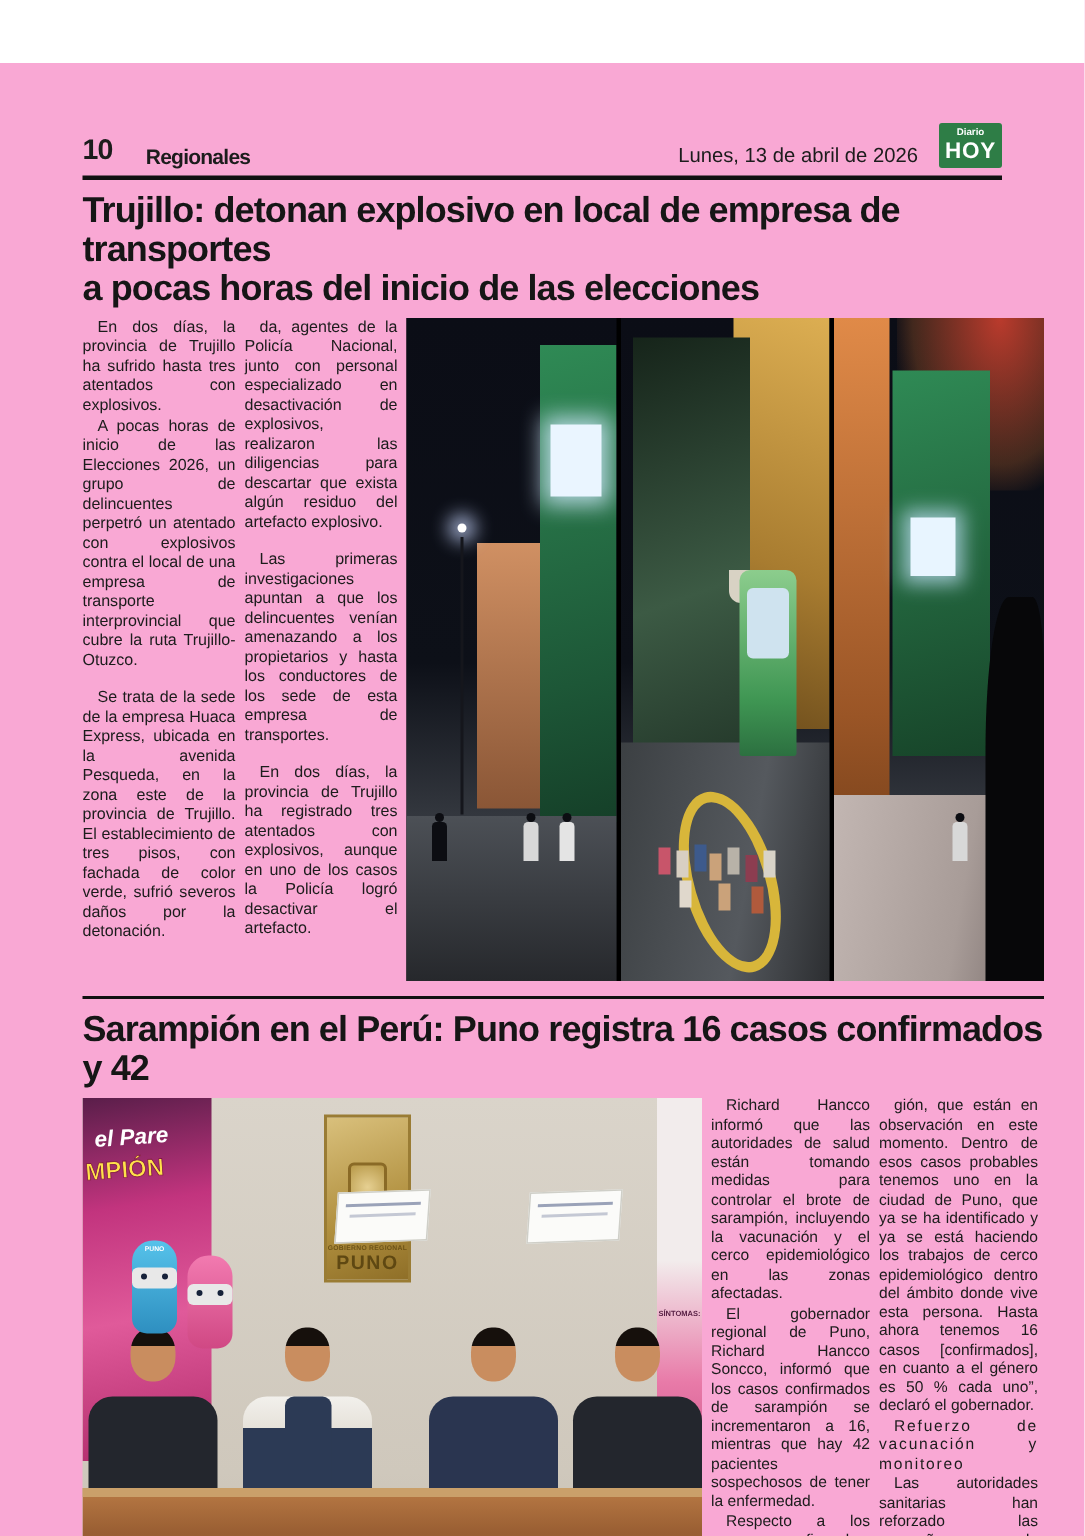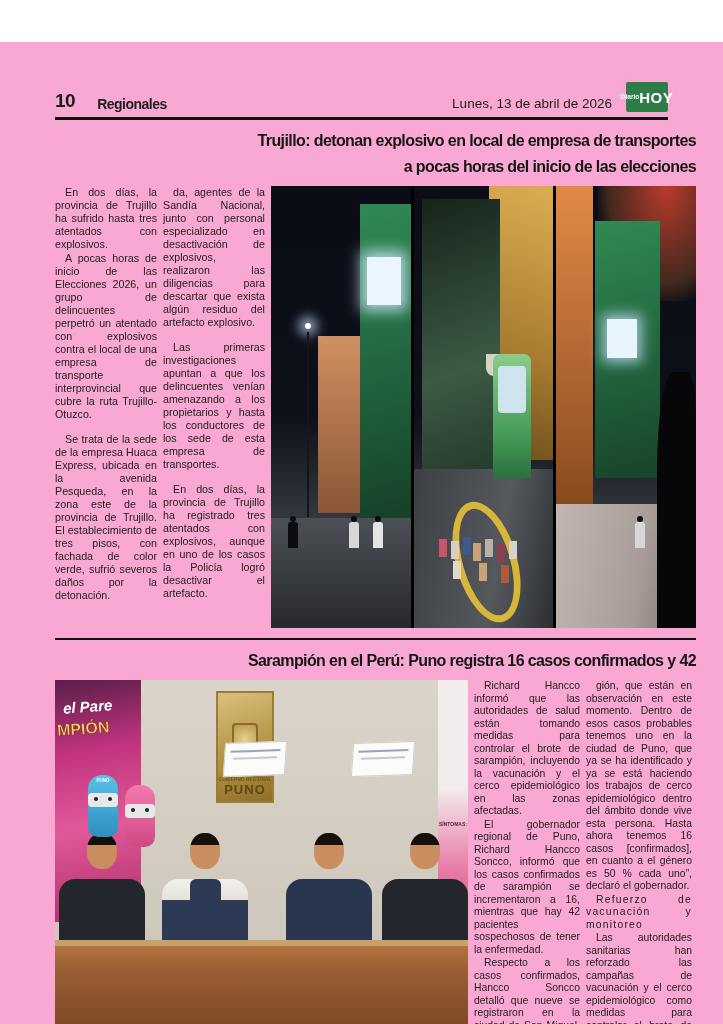--- a/index.html
+++ b/index.html
@@ -5,28 +5,28 @@
   html,body{margin:0;padding:0;background:#ffffff;}
   .page{position:relative;width:723px;height:1024px;background:#f9a8d4;overflow:hidden;
         font-family:"Liberation Sans",sans-serif;color:#1c1c1c;box-sizing:border-box;
         padding:36px 26px 18px 55px;margin-top:42px;}
   
   .hdr{display:flex;align-items:flex-end;height:34px;width:613px;}
   .hdr-num{font-size:19px;font-weight:bold;letter-spacing:-.5px;}
   .hdr-sec{font-size:14px;font-weight:bold;margin-left:22px;letter-spacing:-.5px;}
   .hdr-date{margin-left:auto;font-size:13.5px;margin-right:14px;padding-bottom:1px;}
   .logo{width:42px;height:30px;background:#2e7d46;border-radius:2px;color:#fff;
-        display:flex;flex-direction:row;align-items:center;justify-content:center;line-height:1;}
+        display:flex;flex-direction:column;align-items:center;justify-content:center;line-height:1;}
   .logo .t{font-size:6.5px;font-weight:bold;}
   .logo .m{font-size:15px;font-weight:bold;letter-spacing:.5px;}
   .rule{width:613px;height:3px;background:#111;margin-top:5px;}
   .rule2{width:641px;height:2px;background:#111;margin:10px 0 4px 0;}
   
-  .headline{width:641px;text-align:right;font-weight:bold;color:#161616;
-            font-size:16px;line-height:26px;letter-spacing:-.6px;margin:8px 0 6px 0;}
+  .headline{width:641px;text-align:left;font-weight:bold;color:#161616;
+            font-size:24px;line-height:26px;letter-spacing:-.6px;margin:8px 0 6px 0;}
   
   .art{display:flex;width:641px;}
   .a1{height:442px;gap:6px;margin-top:2px;}
   .a2{height:356px;gap:6px;}
   .col{font-size:10.7px;line-height:13px;text-align:justify;overflow:hidden;}
   .a1 .col{width:102px;flex:0 0 102px;}
   .a2 .col{width:106px;flex:0 0 106px;font-size:10.4px;line-height:12.5px;}
   .col p{margin:0 0 1px 0;text-indent:10px;}
   .col p.gap{margin-top:12px;}
   .col p.spaced{letter-spacing:1.2px;}
@@ -125,21 +125,21 @@
   </div>
 
   <div class="art a1">
     <div class="col">
       <p>En dos días, la provincia de Trujillo ha sufrido hasta tres atentados con explosivos.</p>
       <p>A pocas horas de inicio de las Elecciones 2026, un grupo de delincuentes perpetró un atentado con explosivos contra el local de una empresa de transporte interprovincial que cubre la ruta Trujillo-Otuzco.</p>
       <p class="gap">Se trata de la sede de la empresa Huaca Express, ubicada en la avenida Pesqueda, en la zona este de la provincia de Trujillo. El establecimiento de tres pisos, con fachada de color verde, sufrió severos daños por la detonación.</p>
 
     </div>
     <div class="col">
-      <p>da, agentes de la Sandía Nacional, junto con personal especializado en desactivación de explosivos, realizaron las diligencias para descartar que exista algún residuo del artefacto explosivo.</p>
+      <p>da, agentes de la Policía Nacional, junto con personal especializado en desactivación de explosivos, realizaron las diligencias para descartar que exista algún residuo del artefacto explosivo.</p>
       <p class="gap">Las primeras investigaciones apuntan a que los delincuentes venían amenazando a los propietarios y hasta los conductores de los sede de esta empresa de transportes.</p>
       <p class="gap">En dos días, la provincia de Trujillo ha registrado tres atentados con explosivos, aunque en uno de los casos la Policía logró desactivar el artefacto.</p>
     </div>
 
     <div class="collage">
       <div class="panel">
         <div class="pa-orange"></div>
         <div class="pa-green"></div>
         <div class="pa-sign"></div>
         <div class="pa-light"></div>

